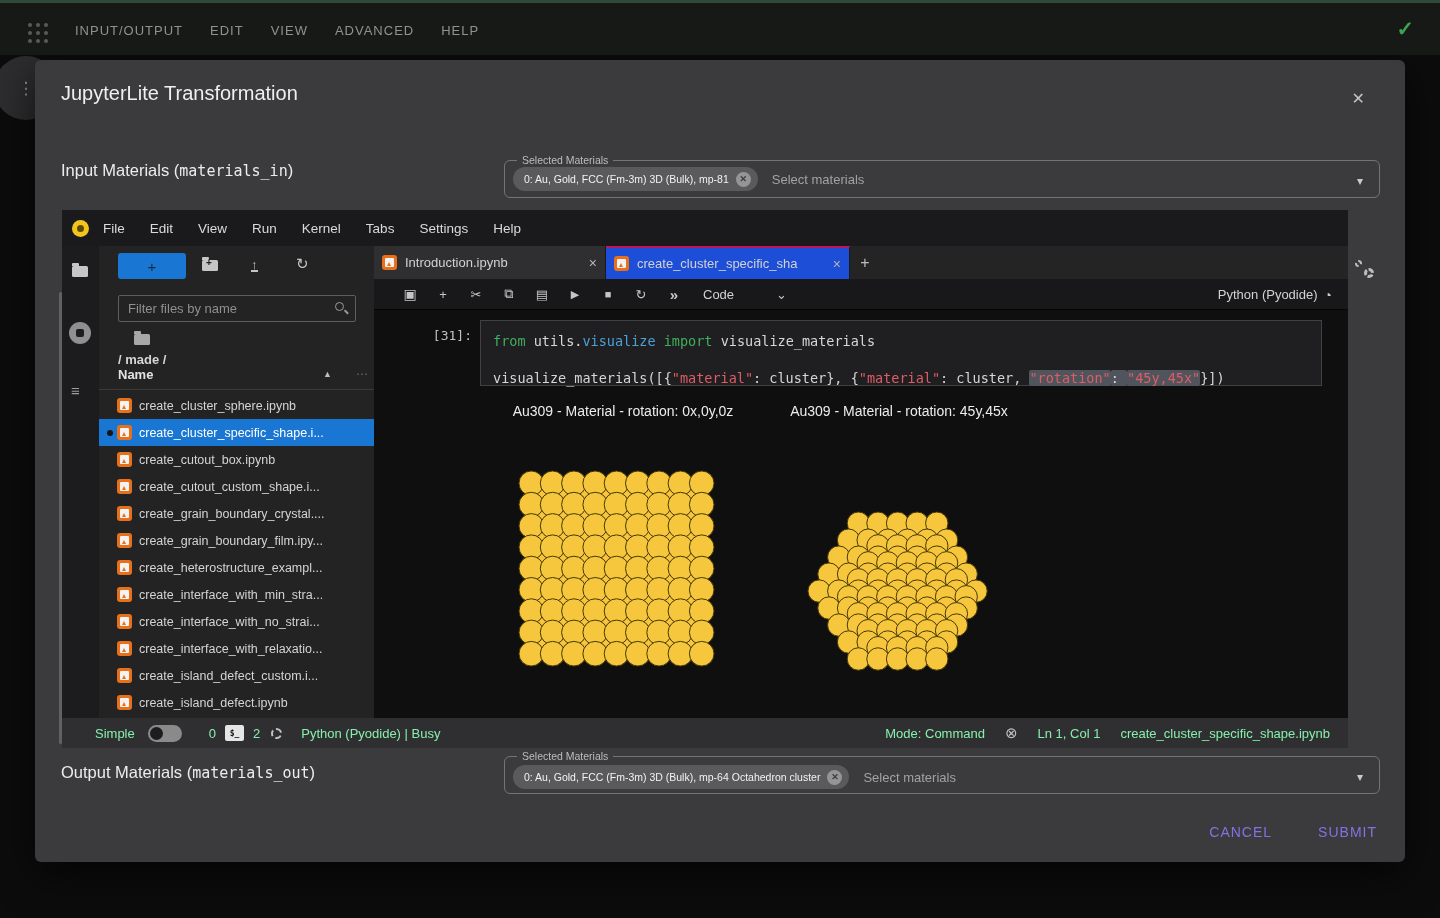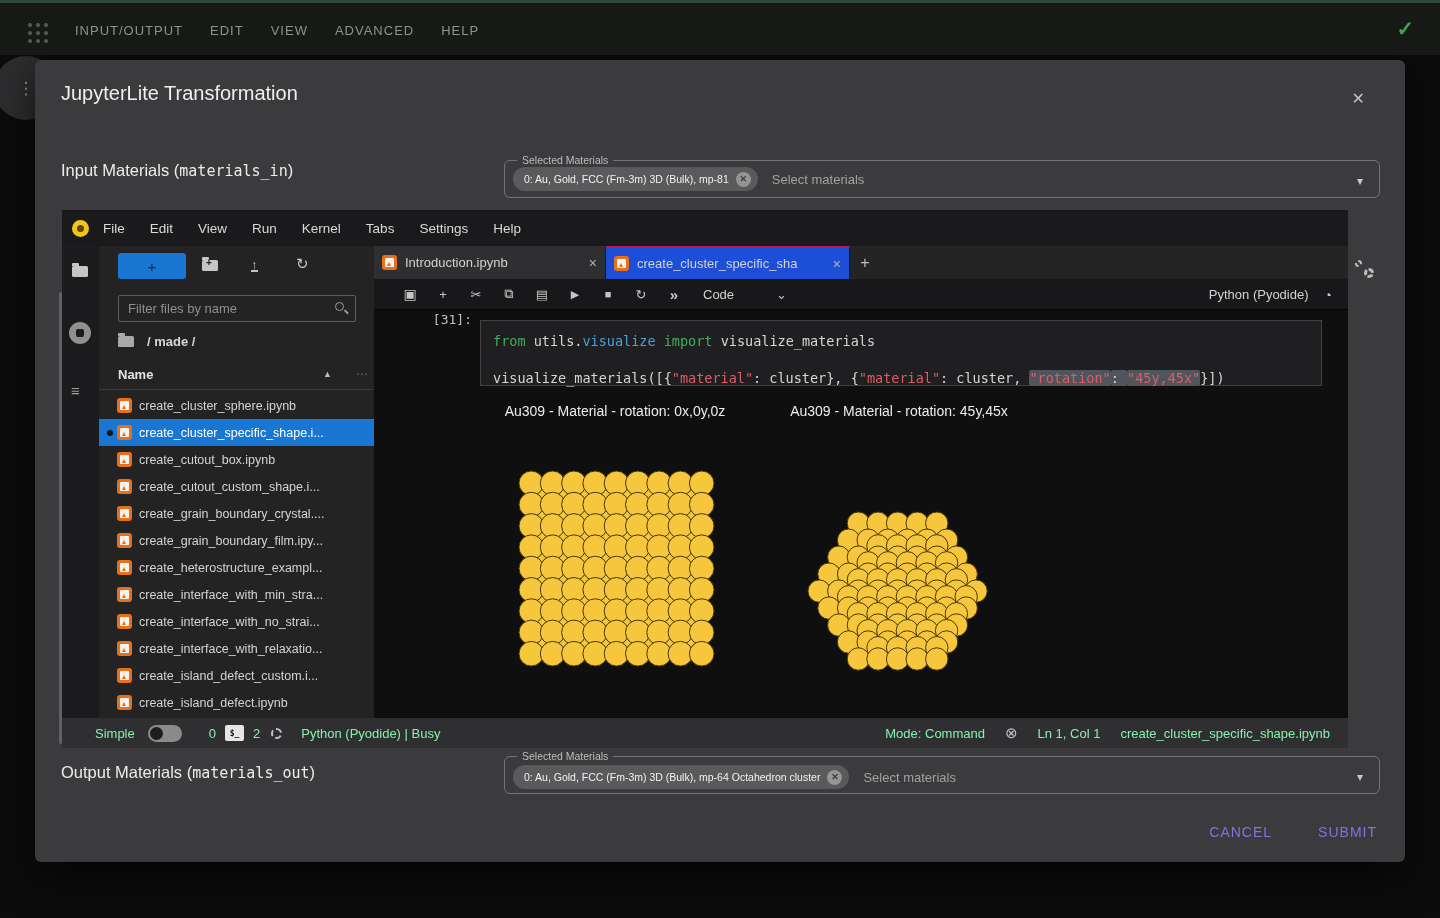--- a/index.html
+++ b/index.html
@@ -66,21 +66,21 @@
   .fb-act { position:absolute; top:13px; color:#bdbdbd; }
   .fb-newfolder { left:103px; top:14px; }
   .fb-newfolder::after { content:"+"; position:absolute; left:4px; top:-3px; font-size:10px; font-weight:700; color:#232323; }
   .fb-upload { left:152px; font-size:13px; color:#c4c4c4; border-bottom:2px solid #c4c4c4; line-height:11px; height:13px; }
   .fb-refresh { left:197px; top:9px; font-size:15px; color:#c4c4c4; }
   .fb-filter { position:absolute; left:19px; top:49px; width:238px; height:27px; background:transparent; border:1px solid #5e5e5e;
     border-radius:2px; color:#cfcfcf; font-size:13px; padding:0 26px 0 9px; font-family:"Liberation Sans", sans-serif; }
   .fb-filter::placeholder { color:#8f8f8f; }
   .i-search { position:absolute; left:236px; top:56px; width:9px; height:9px; border:1.5px solid #9a9a9a; border-radius:50%; }
   .i-search::after { content:""; position:absolute; left:8px; top:8px; width:5px; height:1.5px; background:#9a9a9a; transform:rotate(45deg); }
-  .fb-crumb { position:absolute; left:19px; top:88px; display:flex; align-items:center; gap:13px; }
+  .fb-crumb { position:absolute; left:19px; top:88px; display:flex; align-items:center; gap:7px;flex-direction:column; }
   .fb-crumb .i-folder { background:#a8a8a8; }
   .fb-crumb-txt { font-size:13px; font-weight:700; color:#d6d6d6; }
   .fb-header { position:absolute; left:0; top:115px; width:100%; height:29px; border-bottom:1px solid #3a3a3a; }
   .fb-header-name { position:absolute; left:19px; top:6px; font-size:13px; font-weight:700; color:#e2e2e2; }
   .fb-sort { position:absolute; left:224px; top:8px; font-size:9px; color:#bdbdbd; }
   .fb-more { position:absolute; right:6px; top:6px; font-size:12px; color:#6a6a6a; }
   .fb-list { position:absolute; left:0; top:146px; width:100%; }
   .fb-row { position:relative; height:27px; display:flex; align-items:center; padding-left:18px; cursor:pointer; }
   .fb-row.sel { background:#1976d2; }
   .fb-row .run-dot { position:absolute; left:8px; width:6px; height:6px; border-radius:50%; background:#161616; }
@@ -102,38 +102,38 @@
 
   .ntoolbar { position:absolute; left:0; top:33px; width:100%; height:31px; background:#18181a; border-bottom:1px solid #050505;
     display:flex; align-items:center; padding-left:26px; }
   .ntb-icon { width:20px; margin-right:13px; text-align:center; font-size:13px; color:#c6c6c6; cursor:pointer; }
   .ntb-icon.i-save { font-size:14px; }
   .ntb-icon.i-run { font-size:11px; }
   .ntb-icon.i-stop { font-size:11px; }
   .ntb-icon.i-restart-run-all { font-size:15px; font-weight:700; }
   .celltype { margin-left:6px; font-size:13px; color:#d2d2d2; }
   .celltype-caret { margin-left:42px; font-size:13px; color:#c6c6c6; }
-  .ntb-right { position:absolute; right:16px; top:0; height:31px; display:flex; align-items:center; gap:15px; }
+  .ntb-right { position:absolute; right:16px; top:0; height:31px; display:flex; align-items:center; gap:6px; }
   .kernel-name { font-size:13px; color:#d2d2d2; }
   .kernel-circle { font-size:14px; color:#c9c9c9; }
 
   .ncontent { position:absolute; left:0; top:64px; width:100%; height:408px; background:#0f0f0f; }
-  .prompt { position:absolute; left:46px; top:2px; width:52px; text-align:right; font-family:"DejaVu Sans Mono", monospace;
+  .prompt { position:absolute; left:46px; top:18px; width:52px; text-align:right; font-family:"DejaVu Sans Mono", monospace;
     font-size:13px; color:#c0c0c0; }
   .editor { position:absolute; left:106px; top:10px; width:842px; height:66px; background:#1f1f21; border:1px solid #414141;
     padding:5px 12px; cursor:text; }
   .code-line { font-family:"DejaVu Sans Mono", monospace; font-size:13.5px; line-height:30px; white-space:pre; }
   .code-line + .code-line { margin-top:7px; }
   .tok.pl { color:#d6d6d6; }
   .tok.kw { color:#3fae5d; }
   .tok.mod { color:#4aa0d8; }
   .tok.str { color:#e05c65; }
   .tok.hl { background:#50555d; border-radius:2px; }
   .out-title { position:absolute; top:93px; font-size:14px; color:#ececec; text-align:center; }
-  .out-title.t0 { left:116px; width:250px; }
+  .out-title.t0 { left:124px; width:250px; }
   .out-title.t1 { left:405px; width:240px; }
   svg.cluster { position:absolute; display:block; }
   svg.c0 { left:144px; top:160px; }
   svg.c1 { left:432px; top:200px; }
 
   
   .statusbar { position:absolute; left:0; top:508px; width:100%; height:30px; background:#2f2f31; display:flex; align-items:center;
     justify-content:space-between; padding:0 18px 0 33px; }
   .sb-left, .sb-right { display:flex; align-items:center; }
   .sb-left > *, .sb-right > * { white-space:nowrap; }

